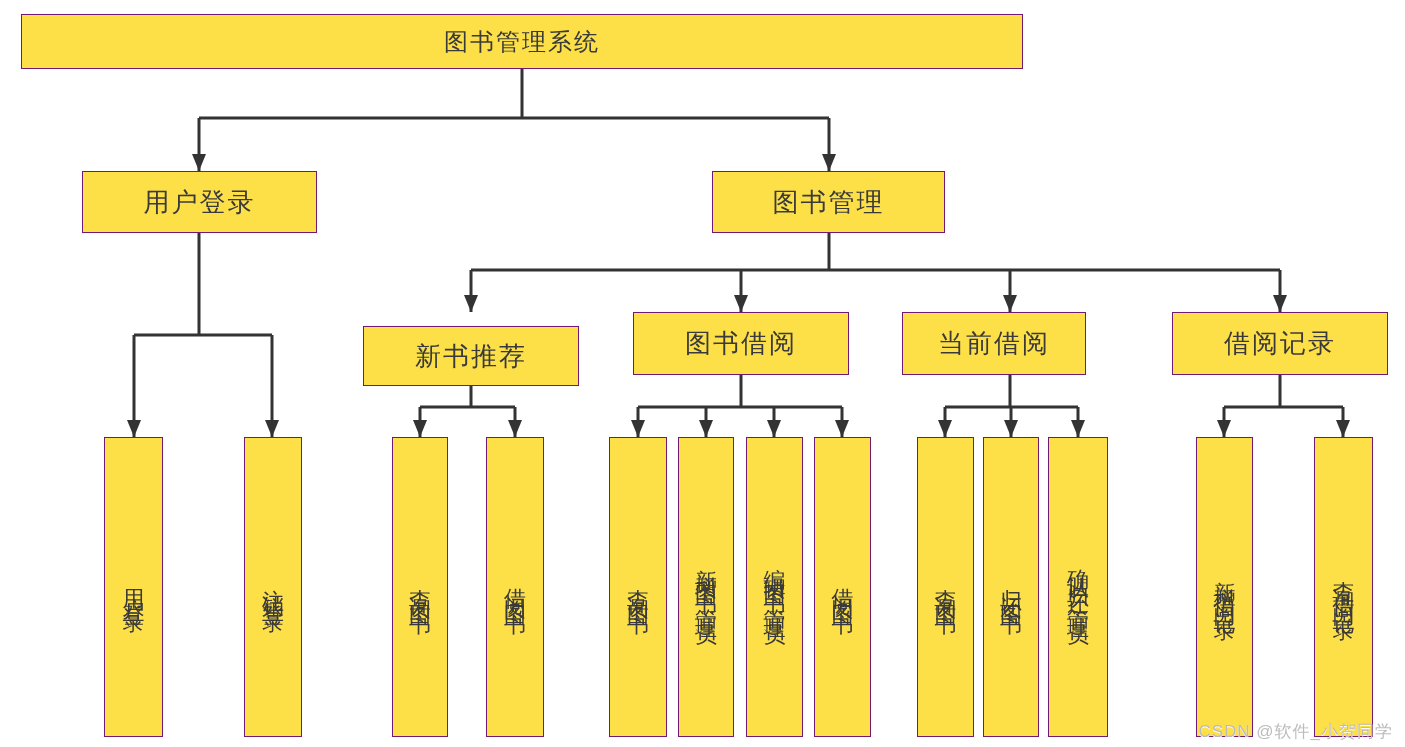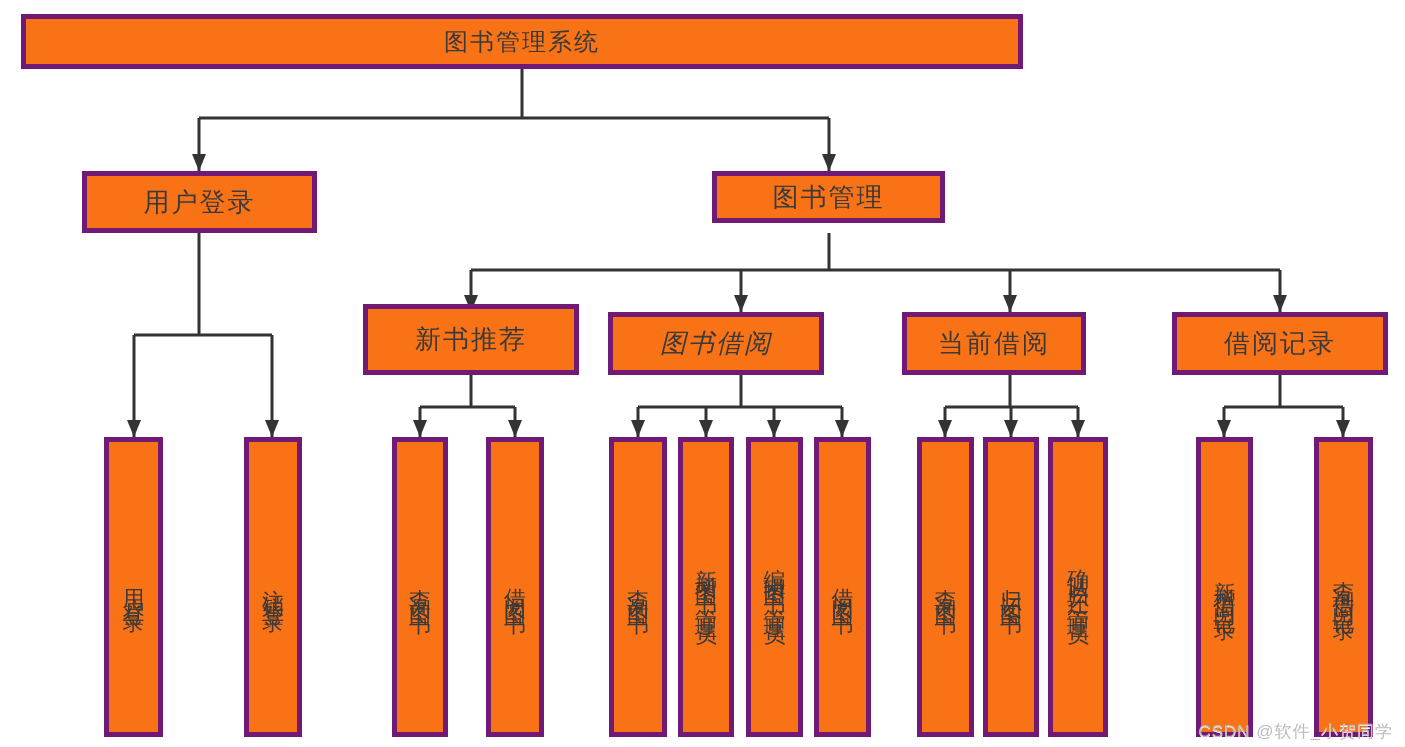--- a/index.html
+++ b/index.html
@@ -7,22 +7,22 @@
   .canvas{
     position:relative;
     width:1405px;height:747px;
     background:#ffffff;
     overflow:hidden;
   }
   .wires{position:absolute;left:0;top:0;width:1405px;height:747px;pointer-events:none;}
   .box{
     position:absolute;
     box-sizing:border-box;
-    background:#f97316;
-    border:5px solid #701a75;
+    background:#fde047;
+    border:1px solid #701a75;
     display:flex;align-items:center;justify-content:center;
     color:#3a3a3a;
     font-size:26px;
     letter-spacing:2px;
     text-align:center;
     white-space:nowrap;
   }
   .box.title{font-size:24px;}
   .vbox span{
     writing-mode:vertical-rl;
@@ -80,24 +80,24 @@
       <path d="M1011 407 V437" marker-end="url(#arr)"></path>
       <path d="M1078 407 V437" marker-end="url(#arr)"></path>
       <path d="M1224 407 V437" marker-end="url(#arr)"></path>
       <path d="M1343 407 V437" marker-end="url(#arr)"></path>
     </g>
   </svg>
 
   <div class="box title" style="left:21px;top:14px;width:1002px;height:55px;">图书管理系统</div>
 
   <div class="box" style="left:82px;top:171px;width:235px;height:62px;">用户登录</div>
-  <div class="box" style="left:712px;top:171px;width:233px;height:52px;">图书管理</div>
+  <div class="box" style="left:712px;top:171px;width:233px;height:62px;">图书管理</div>
 
-  <div class="box" style="left:363px;top:304px;width:216px;height:71px;font-family:Liberation Serif, serif;">新书推荐</div>
-  <div class="box" style="left:608px;top:312px;width:216px;height:63px;font-style:italic;">图书借阅</div>
+  <div class="box" style="left:363px;top:326px;width:216px;height:60px;font-family:Liberation Serif, serif;">新书推荐</div>
+  <div class="box" style="left:633px;top:312px;width:216px;height:63px;">图书借阅</div>
   <div class="box" style="left:902px;top:312px;width:184px;height:63px;">当前借阅</div>
   <div class="box" style="left:1172px;top:312px;width:216px;height:63px;">借阅记录</div>
 
   <div class="box vbox" style="left:104px;top:437px;width:59px;height:300px;">
     <span>用户登录</span>
   </div>
   <div class="box vbox" style="left:244px;top:437px;width:58px;height:300px;">
     <span>注销登录</span>
   </div>
 

